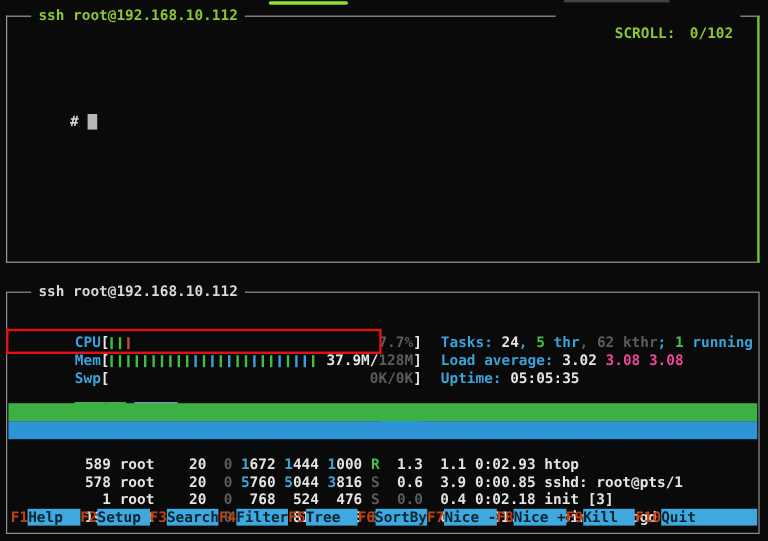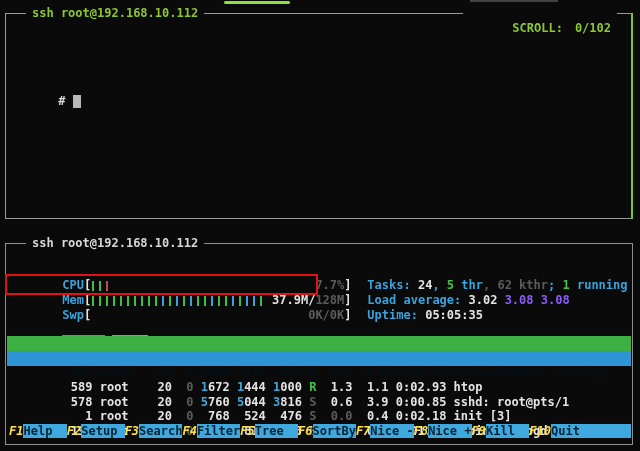--- a/index.html
+++ b/index.html
@@ -14,21 +14,21 @@
   .pane-top{top:13px;height:206px;border-right:2px solid #79c430;}
   .pane-bottom{top:243px;height:202px;border-color:#8f8f8f;}
   .ptitle{position:absolute;top:-8px;left:20px;background:#0a0a0a;padding:0 6px;line-height:15px;}
   .ptitle-green{color:#8cc832;}
   .ptitle-white{color:#d8d8d8;}
   .scroll-ind{position:absolute;top:-8px;right:14px;background:#0a0a0a;padding:0 6px;line-height:15px;color:#8cc832;}
   .scroll-ind .val{margin-left:12px;}
   .shell{padding:9px 0 0 9px;line-height:15px;color:#d8d8d8;}
   .cursor{display:inline-block;width:8px;height:13px;background:#b8b8b8;margin-left:7px;vertical-align:text-bottom;}
   
-  .cy{color:#3aa3db;} .wb{color:#e4e4e4;} .dim{color:#5c5c5c;} .gb{color:#46c24a;} .bb{color:#8b5cf6;}
+  .cy{color:#3aa3db;} .wb{color:#e4e4e4;} .dim{color:#5c5c5c;} .gb{color:#46c24a;} .bb{color:#ec4899;}
   .hi{color:#3fa8d8;font-style:normal;} i{font-style:normal;}
   
   .meter-row{position:absolute;left:13px;line-height:15px;height:15px;text-align:center;}
   .m-cpu{top:19px;} .m-mem{top:34px;} .m-swp{top:49px;}
   .brk{color:#e4e4e4;}
   .barbox{display:inline-block;position:relative;width:253px;height:13px;vertical-align:text-bottom;}
   .barsin{position:absolute;left:1px;top:1px;}
   .bar{display:inline-block;width:2px;height:10px;margin-right:5px;}
   .bar.g{background:#3cbf44;} .bar.b{background:#3f9ede;} .bar.r{background:#c24a4a;}
   .mval{position:absolute;right:0;top:-1px;}
@@ -48,21 +48,21 @@
   .r0{top:107px;background:#2d95d5;} .r0 span,.r0 i{color:#031018 !important;font-family:Liberation Mono, monospace;}
   .r1{top:121.5px;} .r2{top:136px;} .r3{top:150.5px;} .r4{top:165px;}
   .c{display:inline-block;text-align:right;vertical-align:top;}
   .pid{width:5ch;} .user{width:7ch;text-align:left;padding-left:1ch;box-sizing:border-box;}
   .pri{width:4ch;} .ni{width:3ch;} .virt{width:5ch;} .res{width:5ch;} .shr{width:5ch;}
   .s{width:2ch;} .cpu{width:5ch;} .mem{width:5ch;} .time{width:8ch;}
   .cmd{text-align:right;padding-left:1ch;}
   .st-run{color:#46c24a;}
   
   .fbar{position:absolute;left:1px;right:1px;top:180px;height:14px;line-height:14px;display:flex;padding-left:2px;}
-  .fk{color:#fde047;font-style:italic;}
+  .fk{color:#c2410c;}
   .fl{background:#3fa9df;color:#062432;}
   .fl-last{flex:1;}
   
   .annot{position:absolute;left:5px;top:274px;width:313px;height:21px;border:2px solid #e01212;box-sizing:border-box;pointer-events:none;}
 </style>
 </head>
 <body>
 
 <div class="screen">
   <div class="ov-green"></div>

